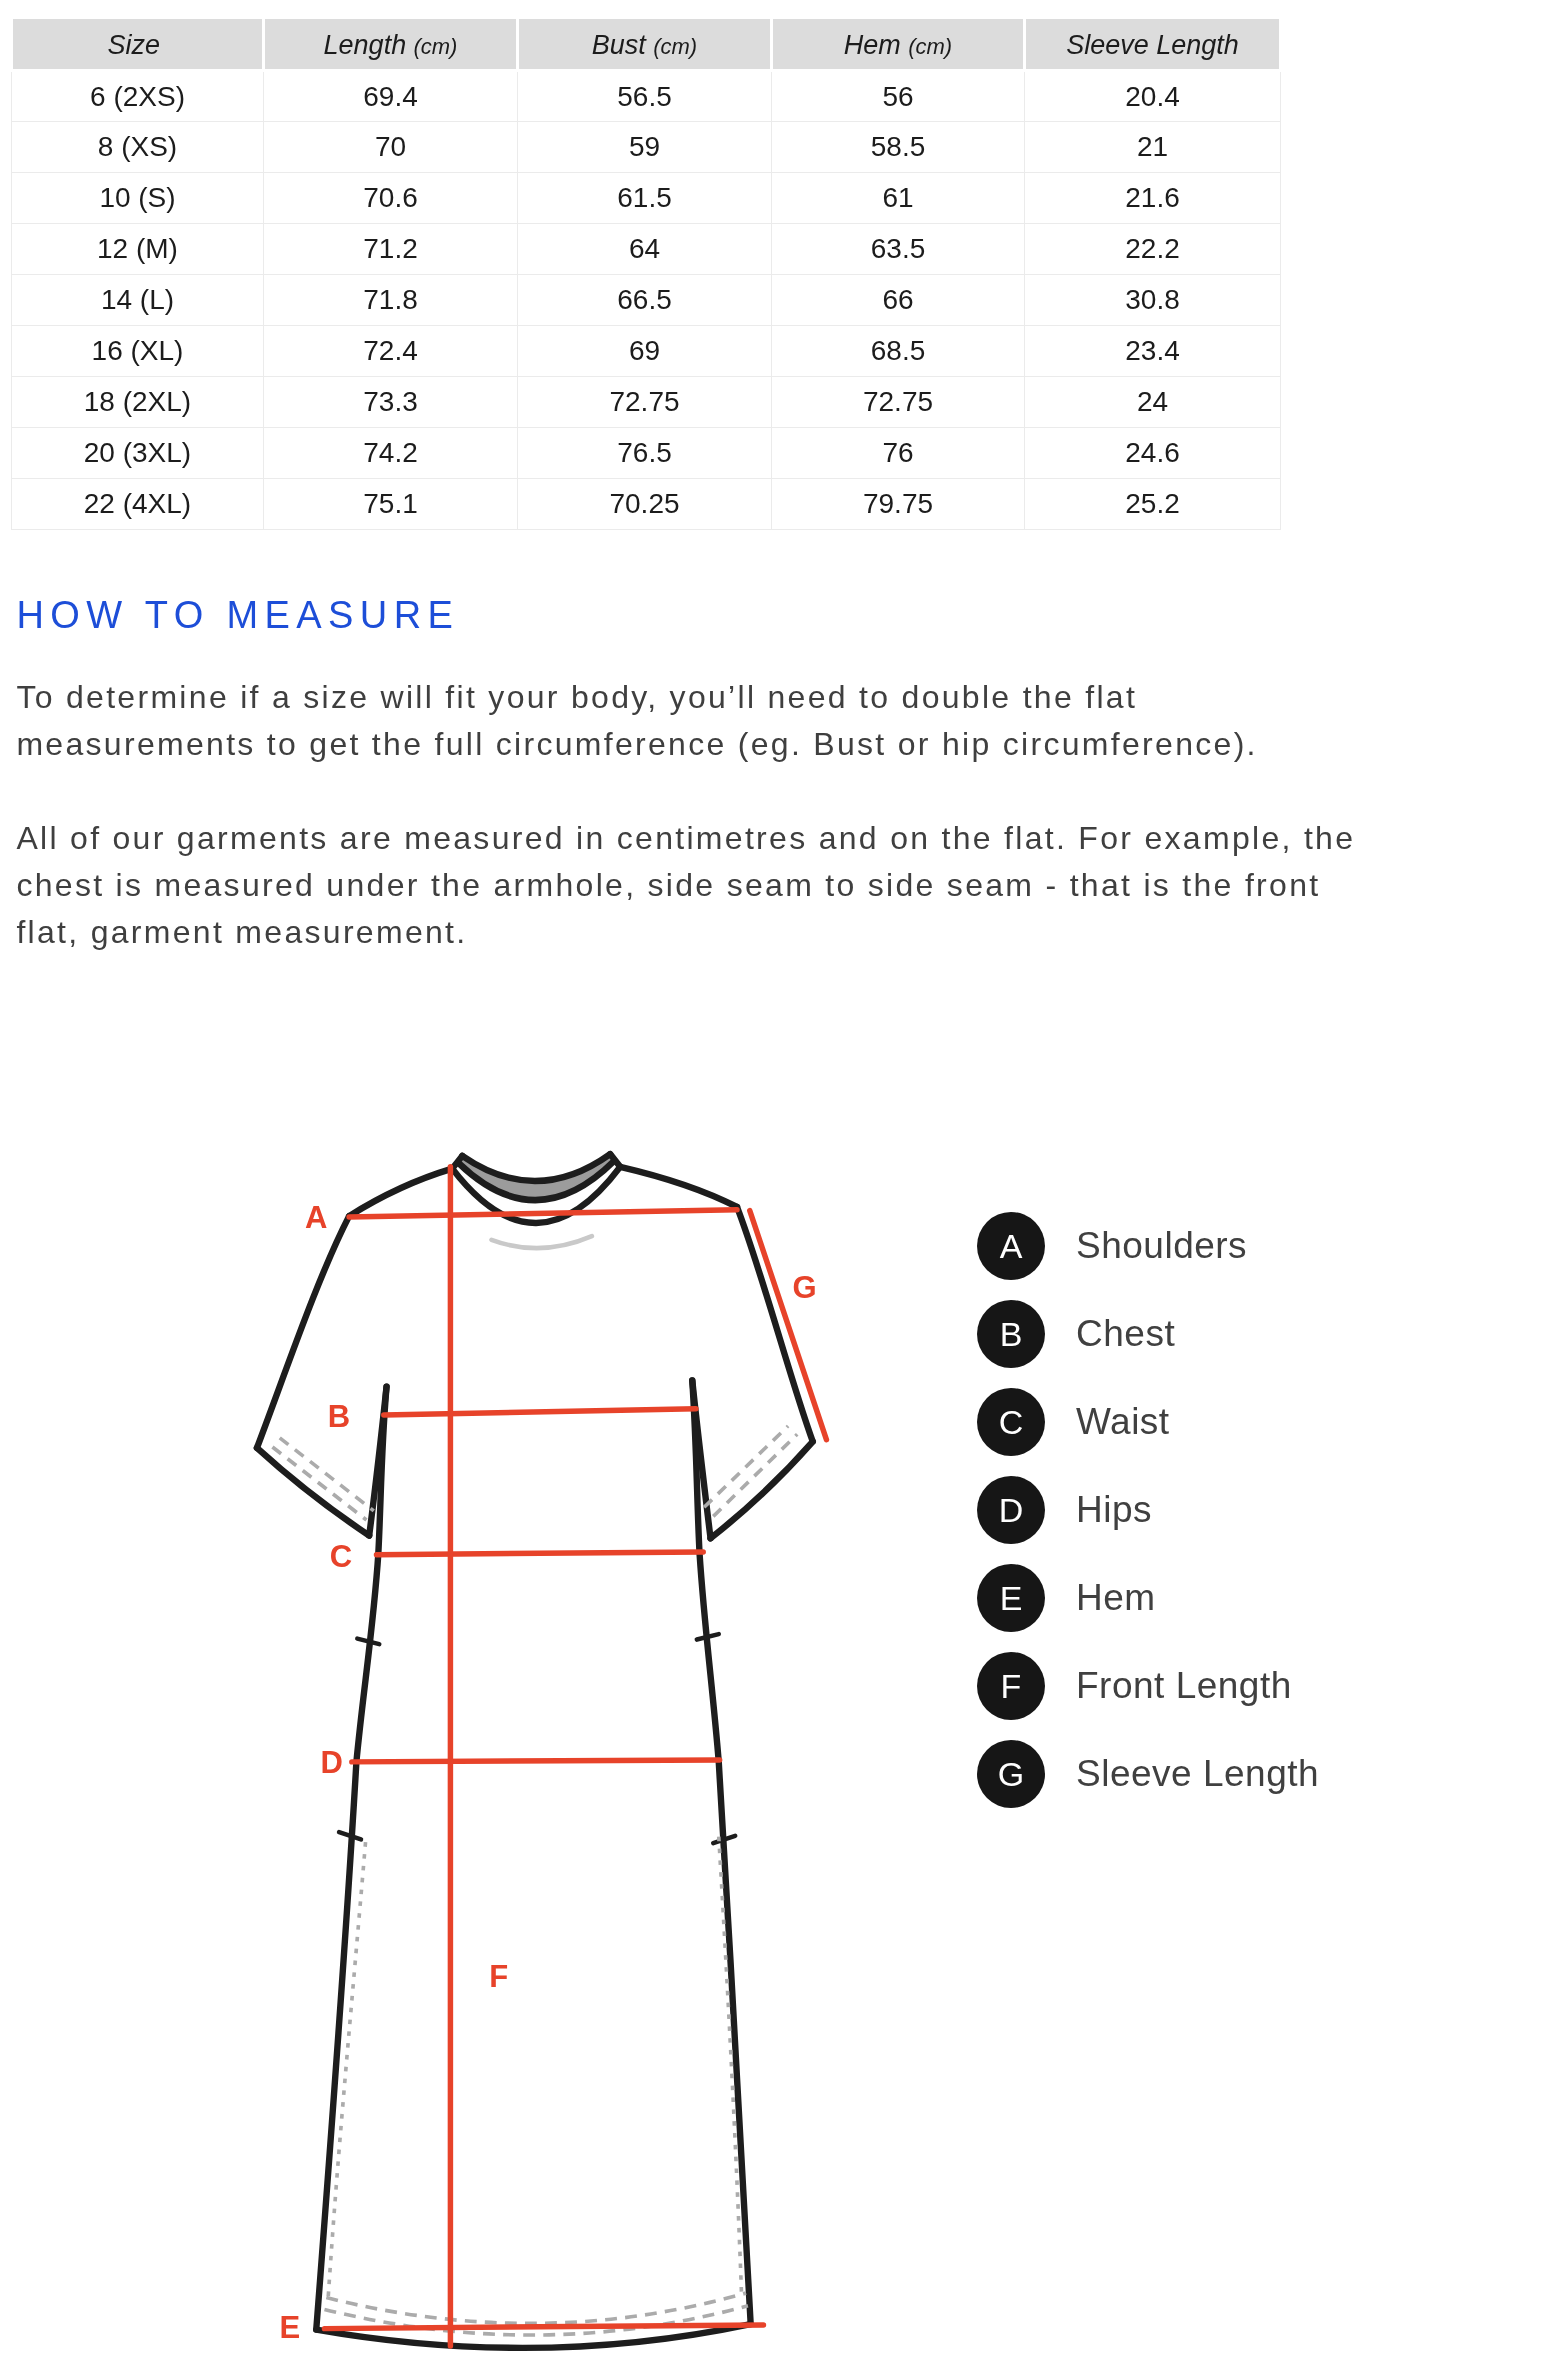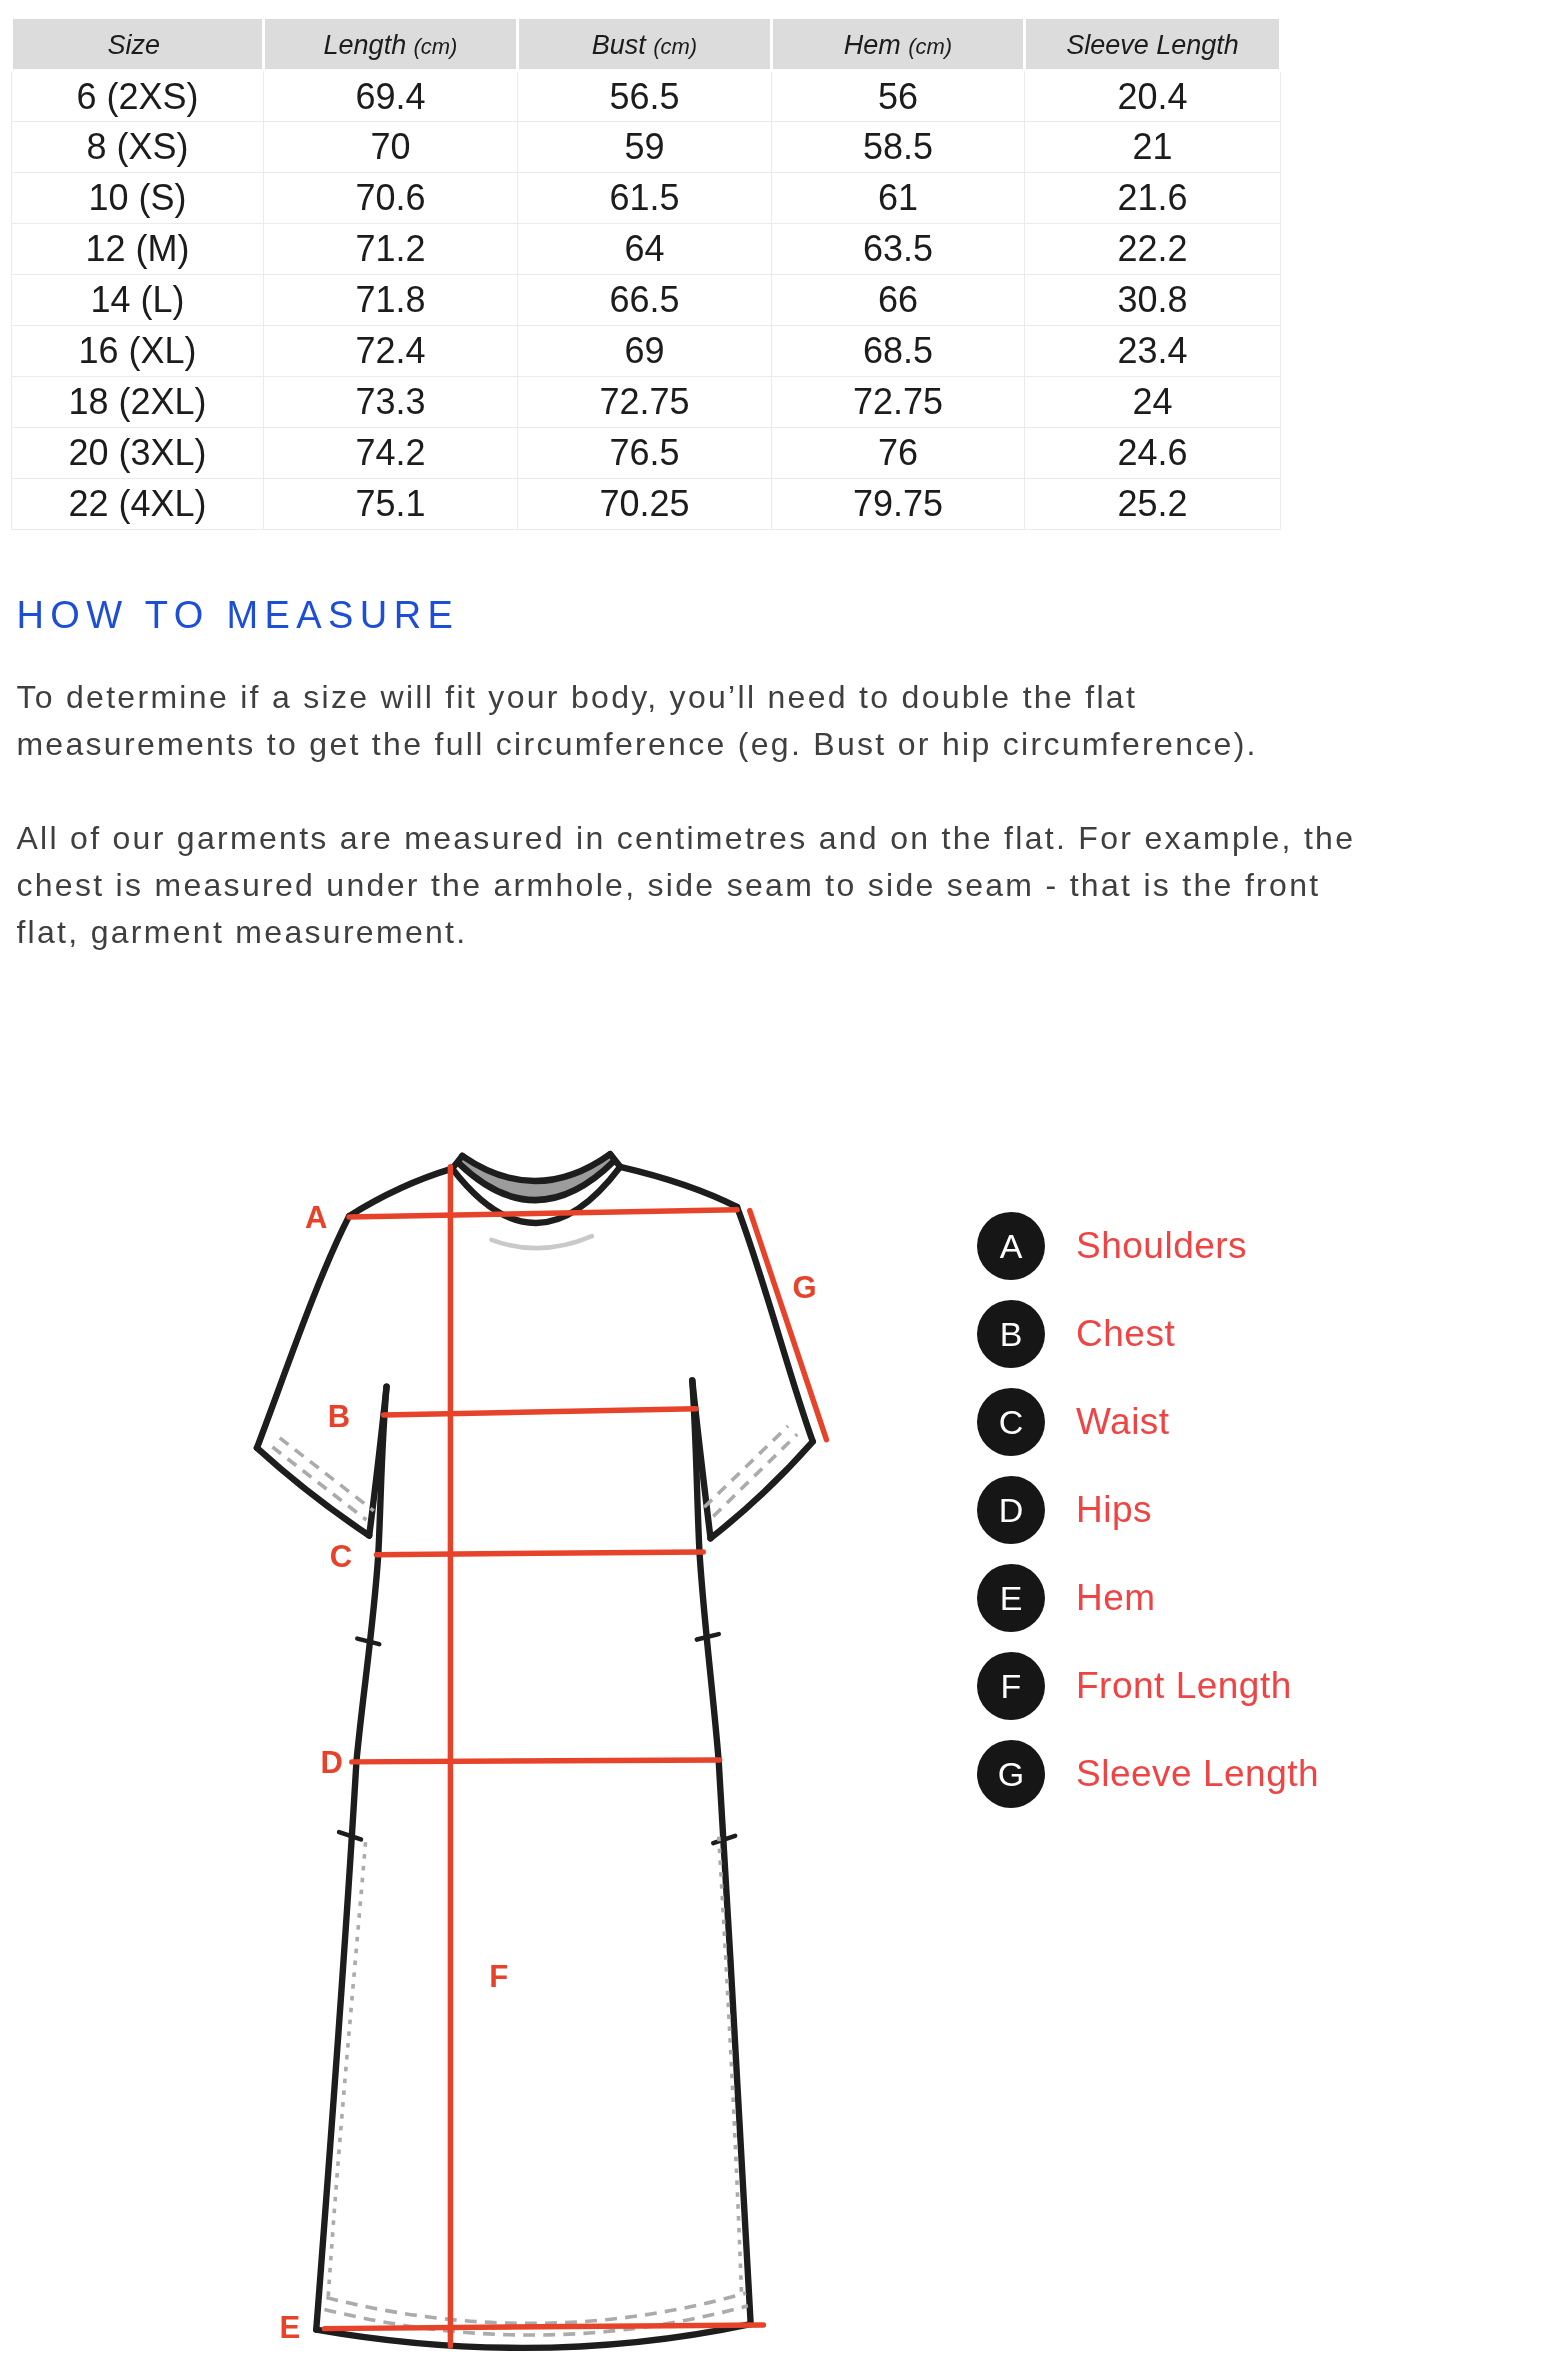--- a/index.html
+++ b/index.html
@@ -41,21 +41,21 @@
     line-height: 31px;
   }
   .th-unit { font-size: 22px; margin-left: 7.3px; font-style: italic; }
   .unit-block .th-unit { display: block; margin: 5.5px 0 0 0; }
   .size-table td {
     border: 1.8px solid #ebebeb;
     height: 51px;
     vertical-align: top;
     padding-top: 8.2px;
     text-align: center;
-    font-size: 36px;
+    font-size: 28px;
     line-height: 33px;
     background: #fff;
   }
 
   
   .howto {
     position: absolute;
     left: 16.4px;
     top: 593px;
     width: 1517px;
@@ -107,21 +107,21 @@
     background: #161616;
     color: #ffffff;
     font-size: 34px;
     line-height: 68px;
     text-align: center;
     flex: 0 0 68px;
   }
   .legend-label {
     margin-left: 31px;
     font-size: 37px;
-    color: #ef4444;
+    color: #404040;
     letter-spacing: 0.5px;
   }
 </style>
 </head>
 <body>
 
 <div class="page">
 
   <table class="size-table">
     <colgroup>

